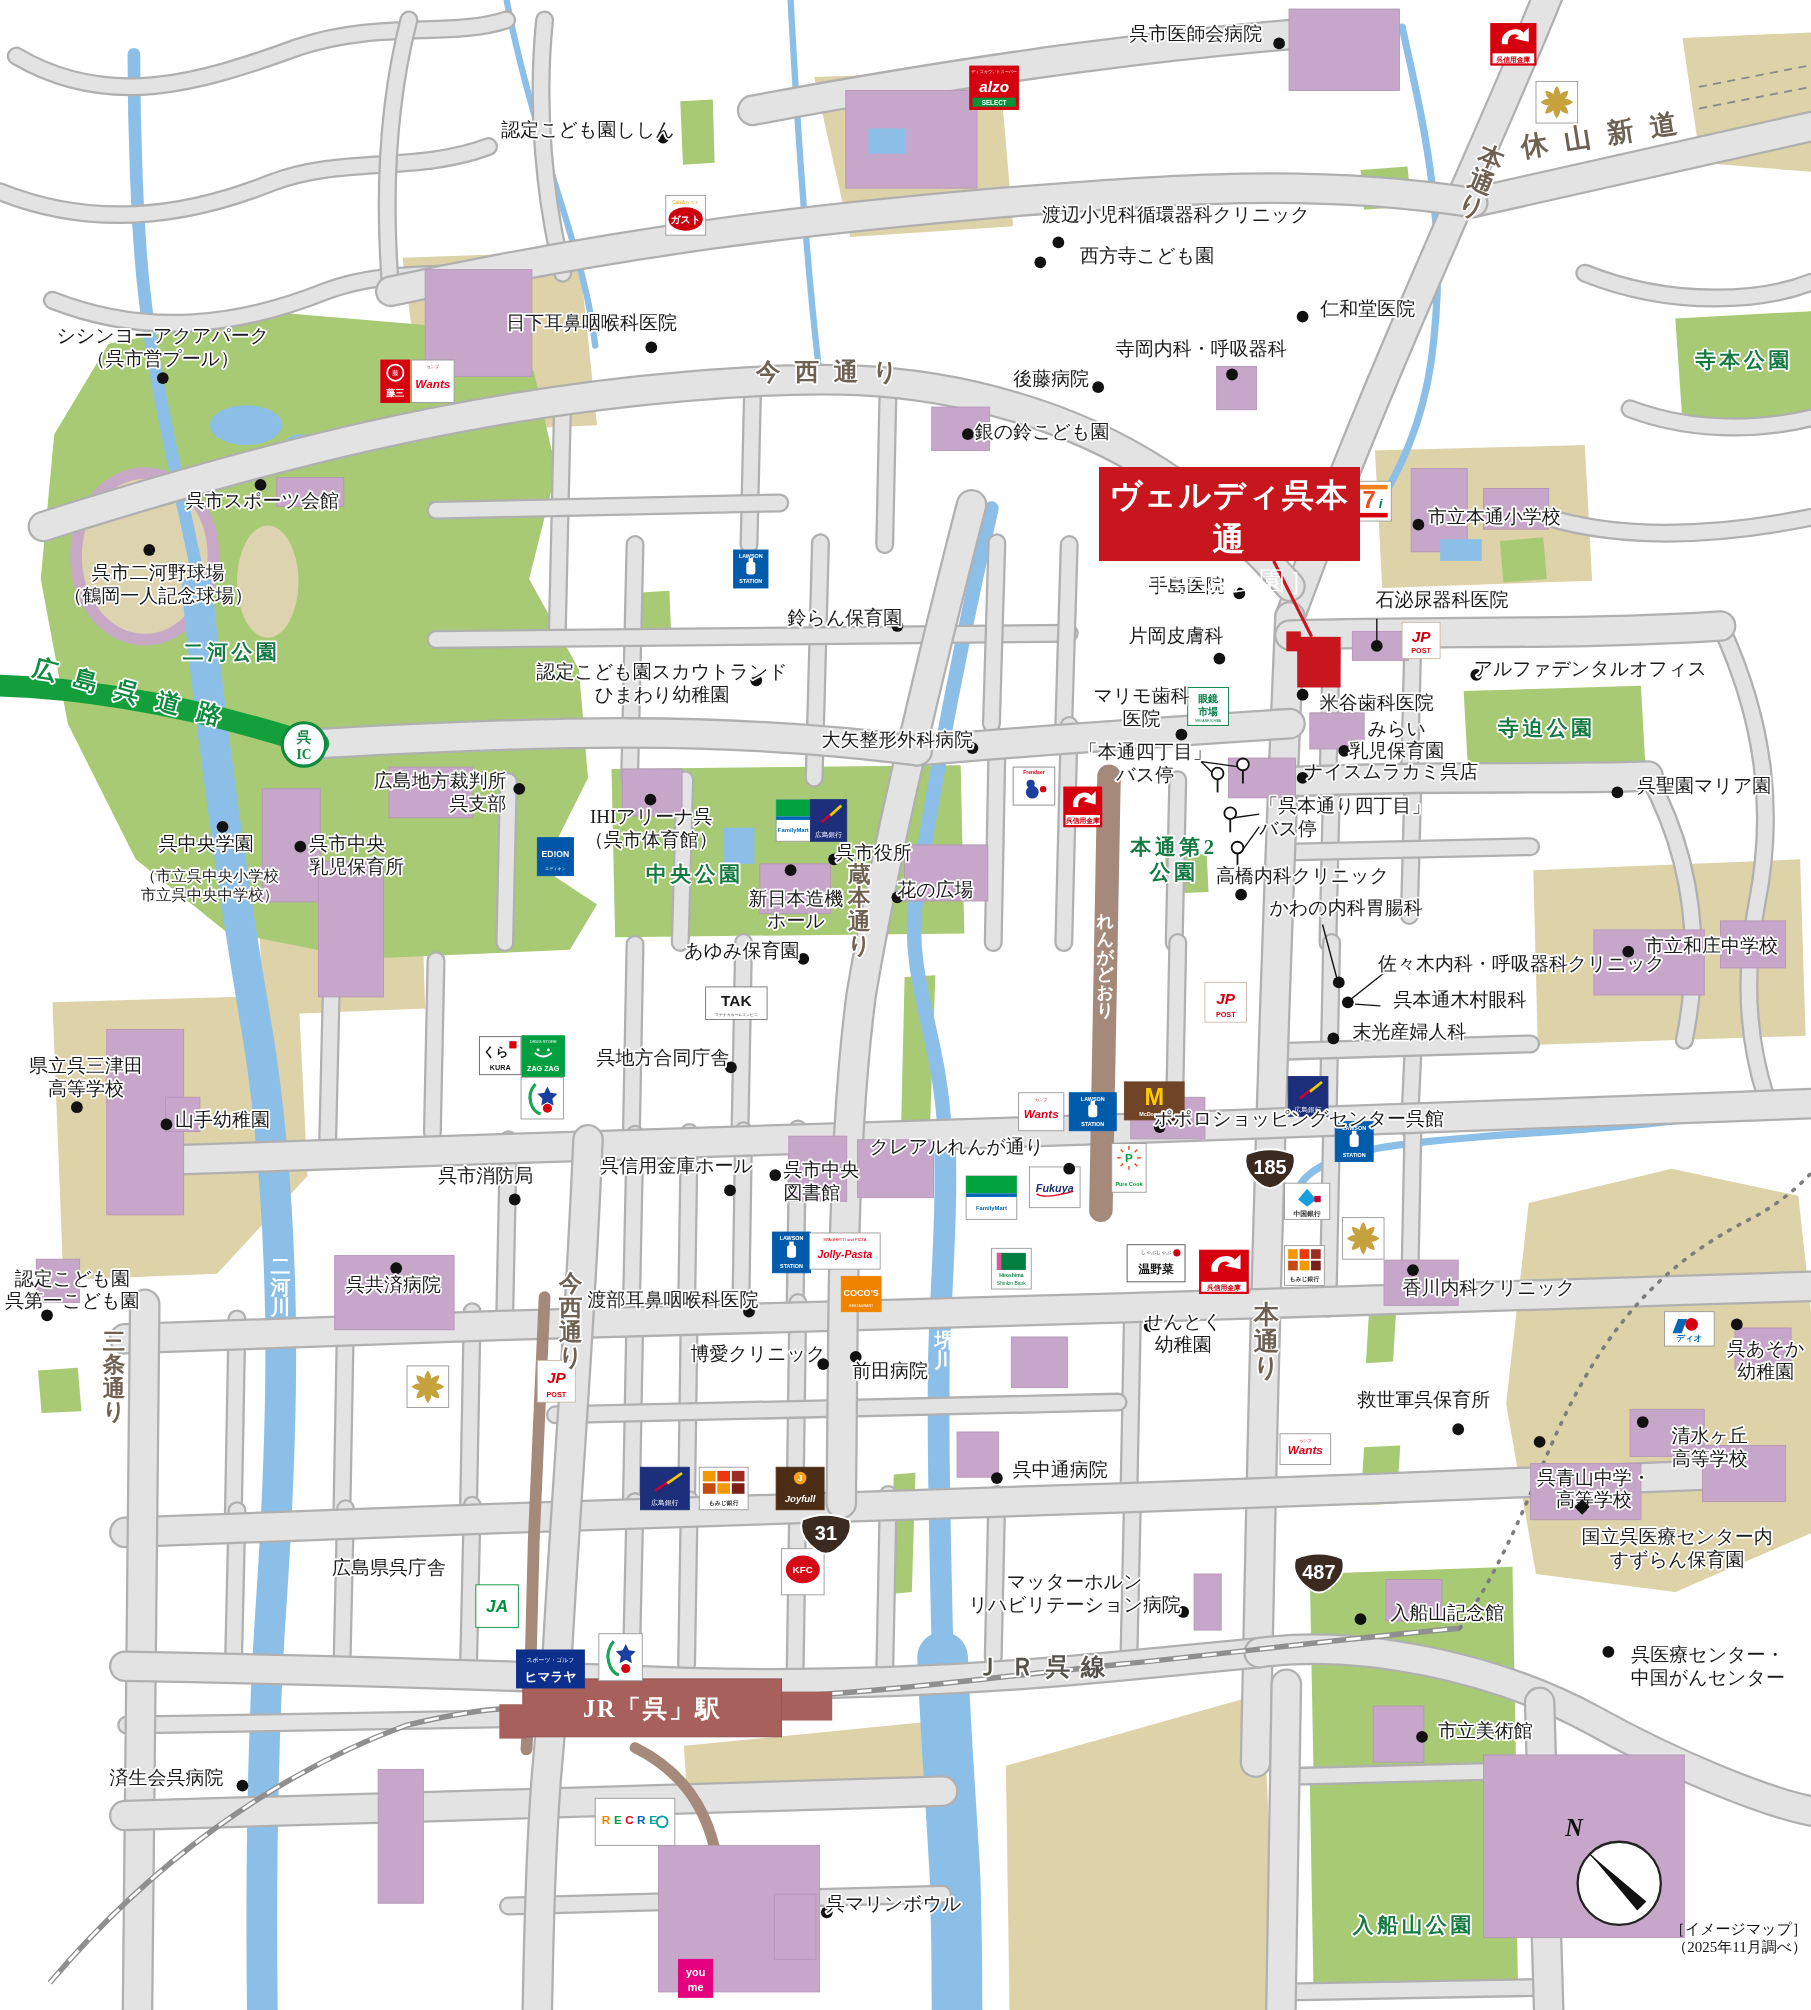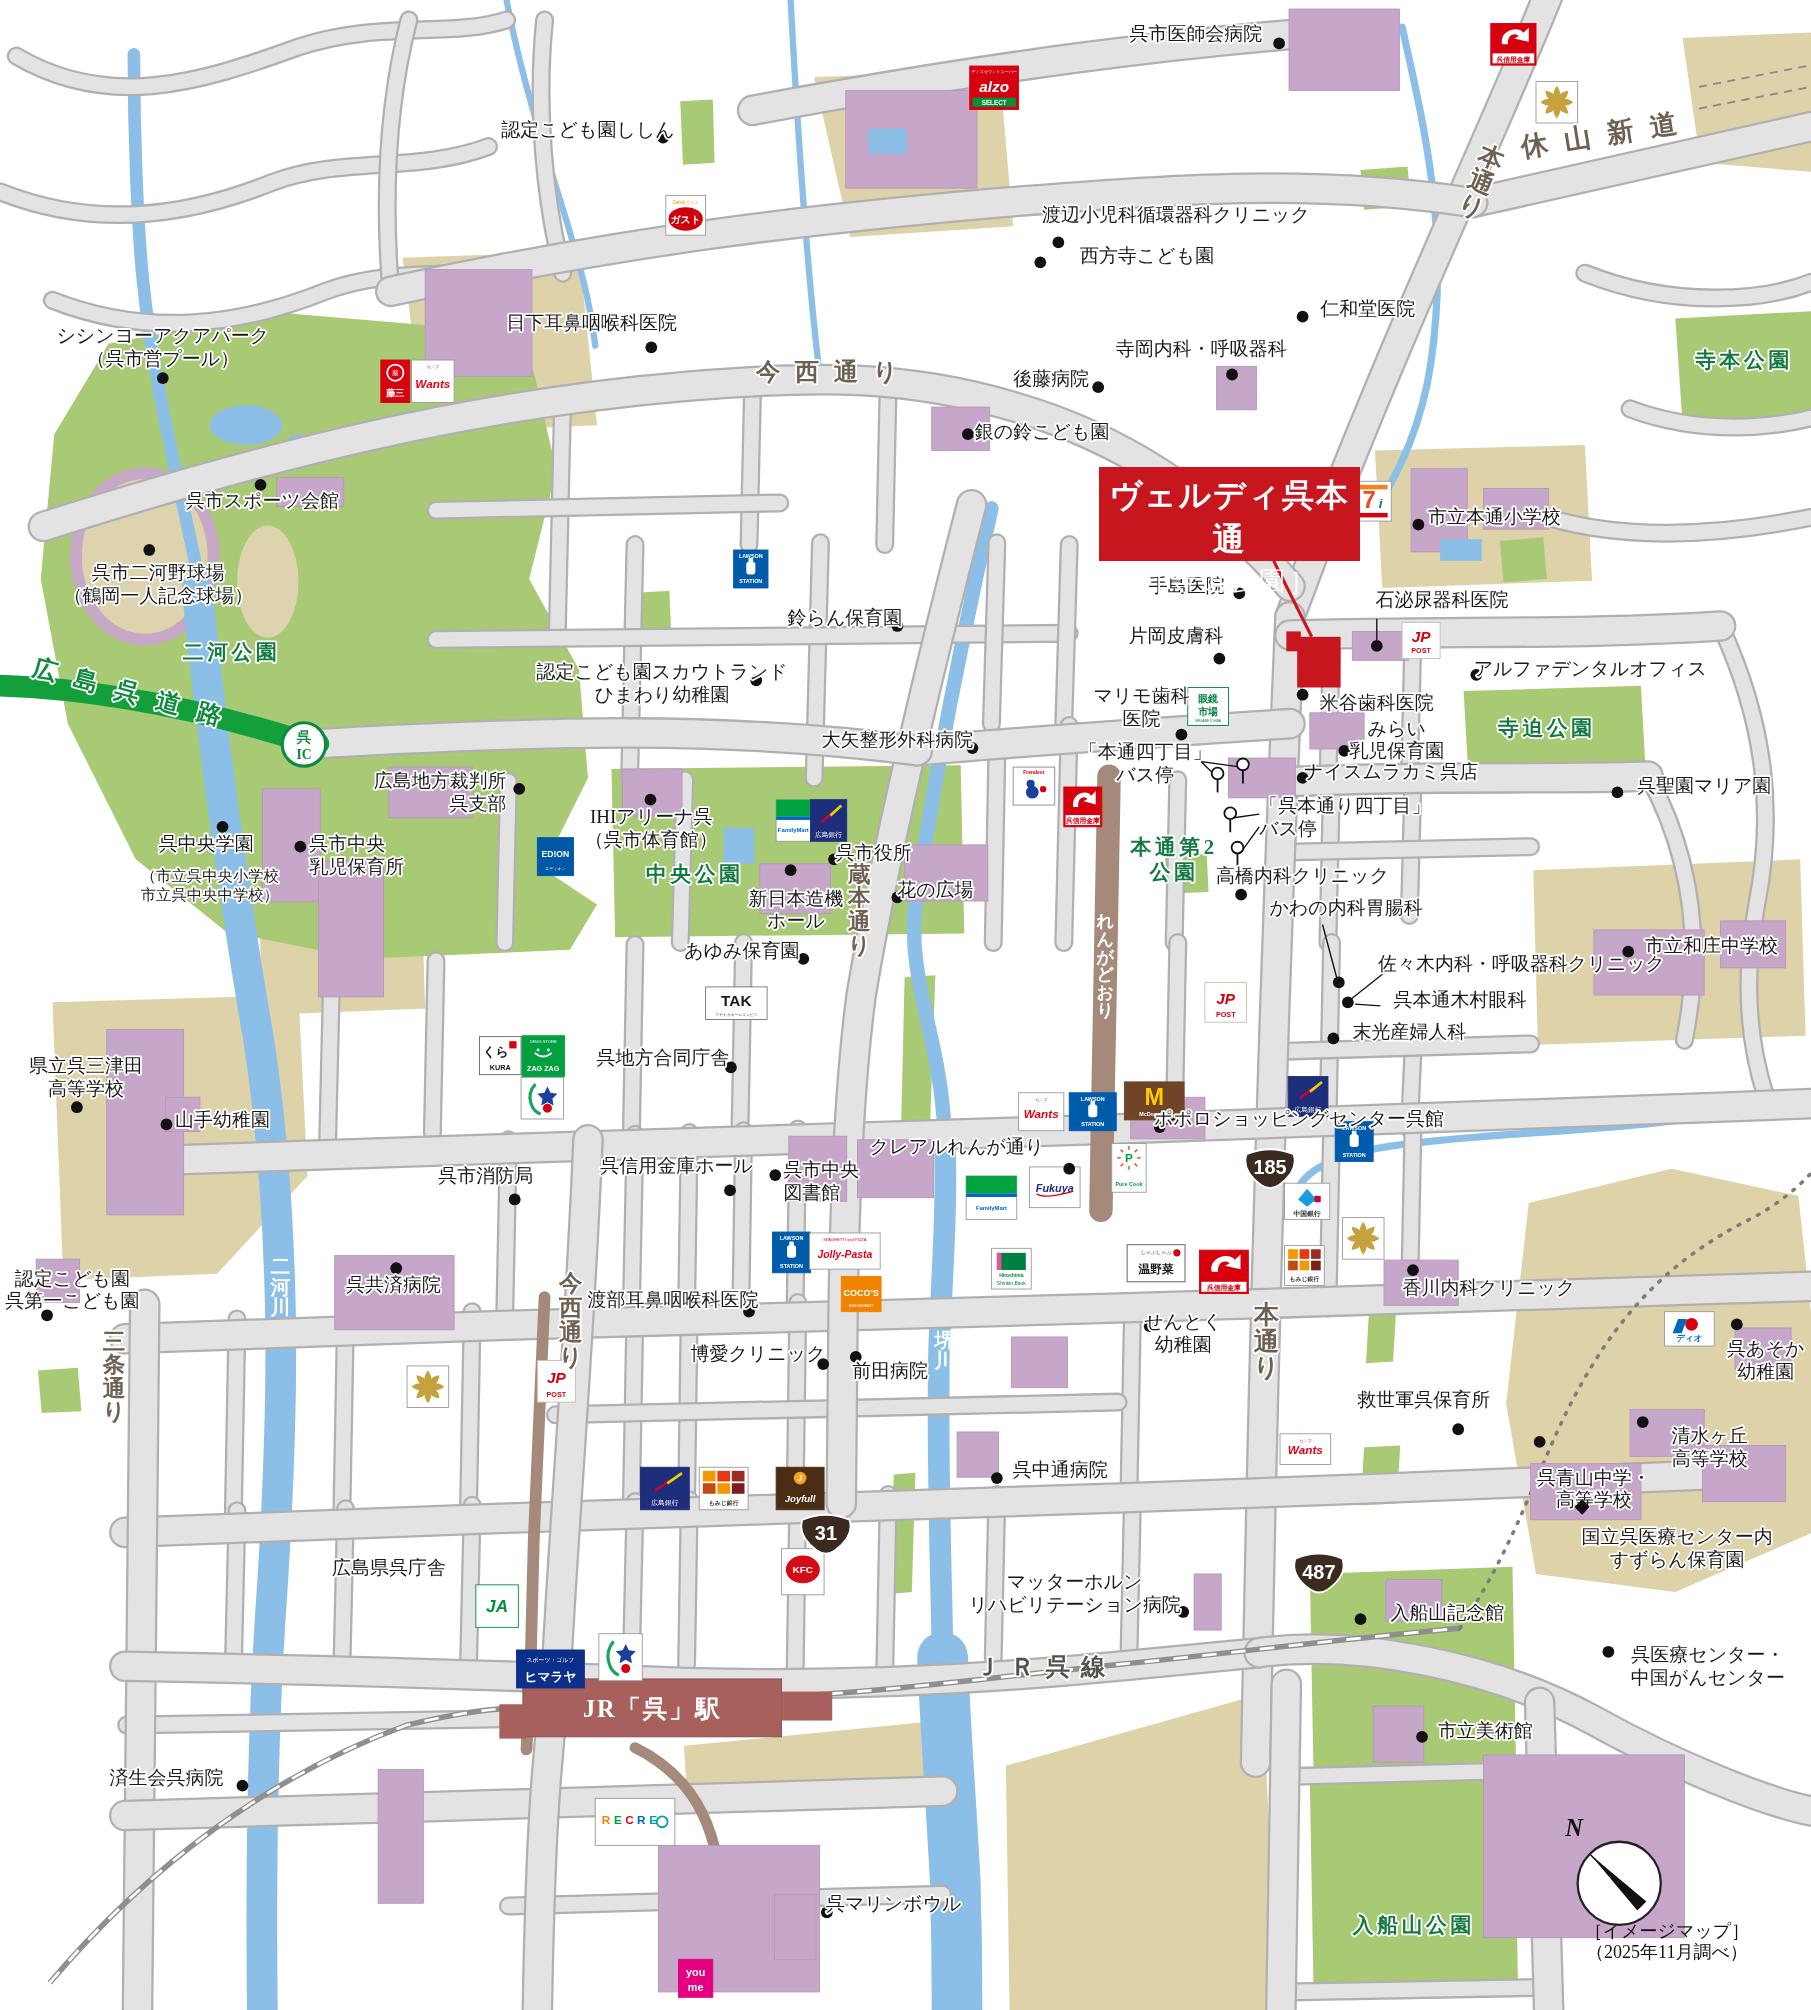--- a/index.html
+++ b/index.html
@@ -5,23 +5,23 @@
   html,body{margin:0;padding:0;background:#fff;}
   body{width:1811px;height:2010px;position:relative;overflow:hidden;
        font-family:"Liberation Sans",sans-serif;}
   #map-root{position:absolute;inset:0;}
   svg text{user-select:none;}
   .prop-box{position:absolute;left:1055px;top:467px;width:261px;height:94px;
     background:#c8161e;color:#fff;text-align:center;
     font-family:"Liberation Serif","DejaVu Serif",serif;margin-left:44px;}
   .prop-box .l1{font-size:32px;font-weight:bold;margin:7.2px 0 0 0;letter-spacing:1.8px;}
   .prop-box .l2{font-size:26px;margin:1.8px 0 0 0;letter-spacing:3.6px;}
-  .credit{position:absolute;left:1527px;top:1921px;width:280px;text-align:center;
+  .credit{position:absolute;left:1527px;top:1921px;width:280px;text-align:right;
     color:#111;font-family:"Liberation Serif","DejaVu Serif",serif;
-    font-size:18px;line-height:1.18;}
+    font-size:15px;line-height:1.18;}
 </style>
 </head>
 <body>
 
 <div id="map-root">
   <svg id="m" width="1811" height="2010" viewBox="0 0 2002 2222" xmlns="http://www.w3.org/2000/svg">
       <polygon points="900,85 1105,78 1120,250 940,262" fill="#ded2a8"></polygon>
       <polygon points="1860,42 2002,36 2002,190 1880,180" fill="#ded2a8"></polygon>
       <polygon points="445,285 640,278 660,470 470,478" fill="#ded2a8"></polygon>
       <polygon points="1520,498 1752,492 1760,642 1528,650" fill="#ded2a8"></polygon>

